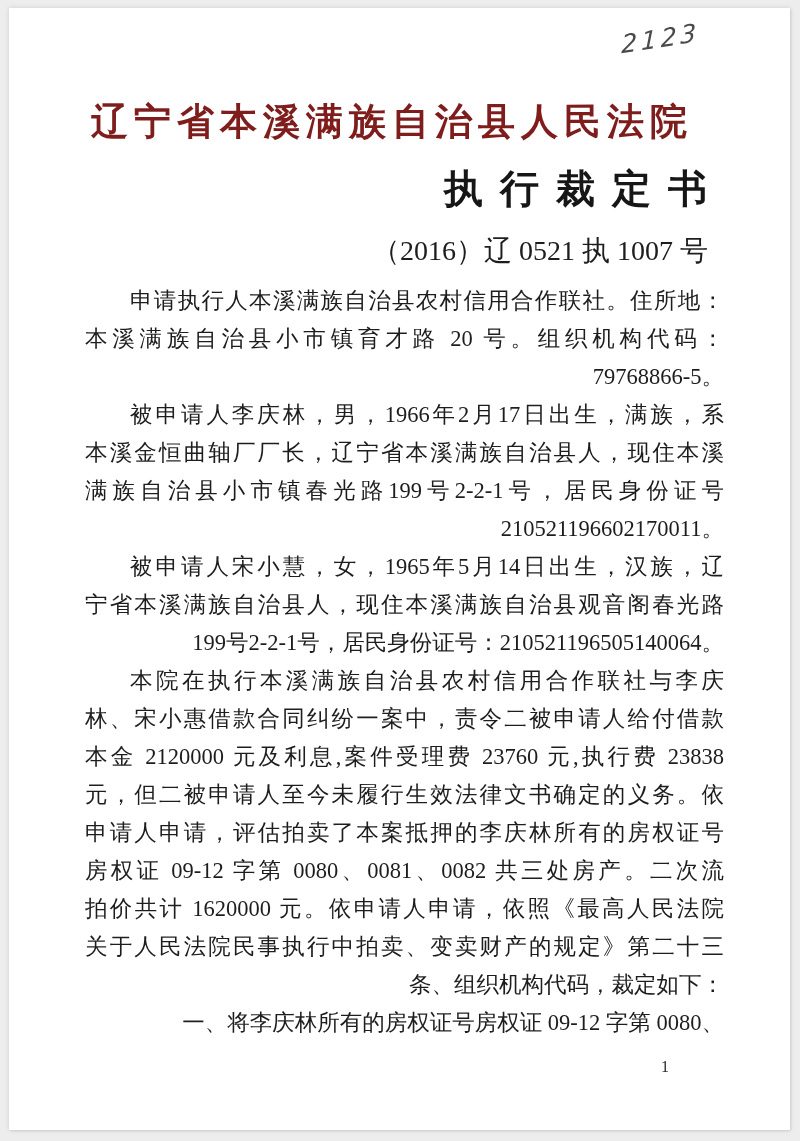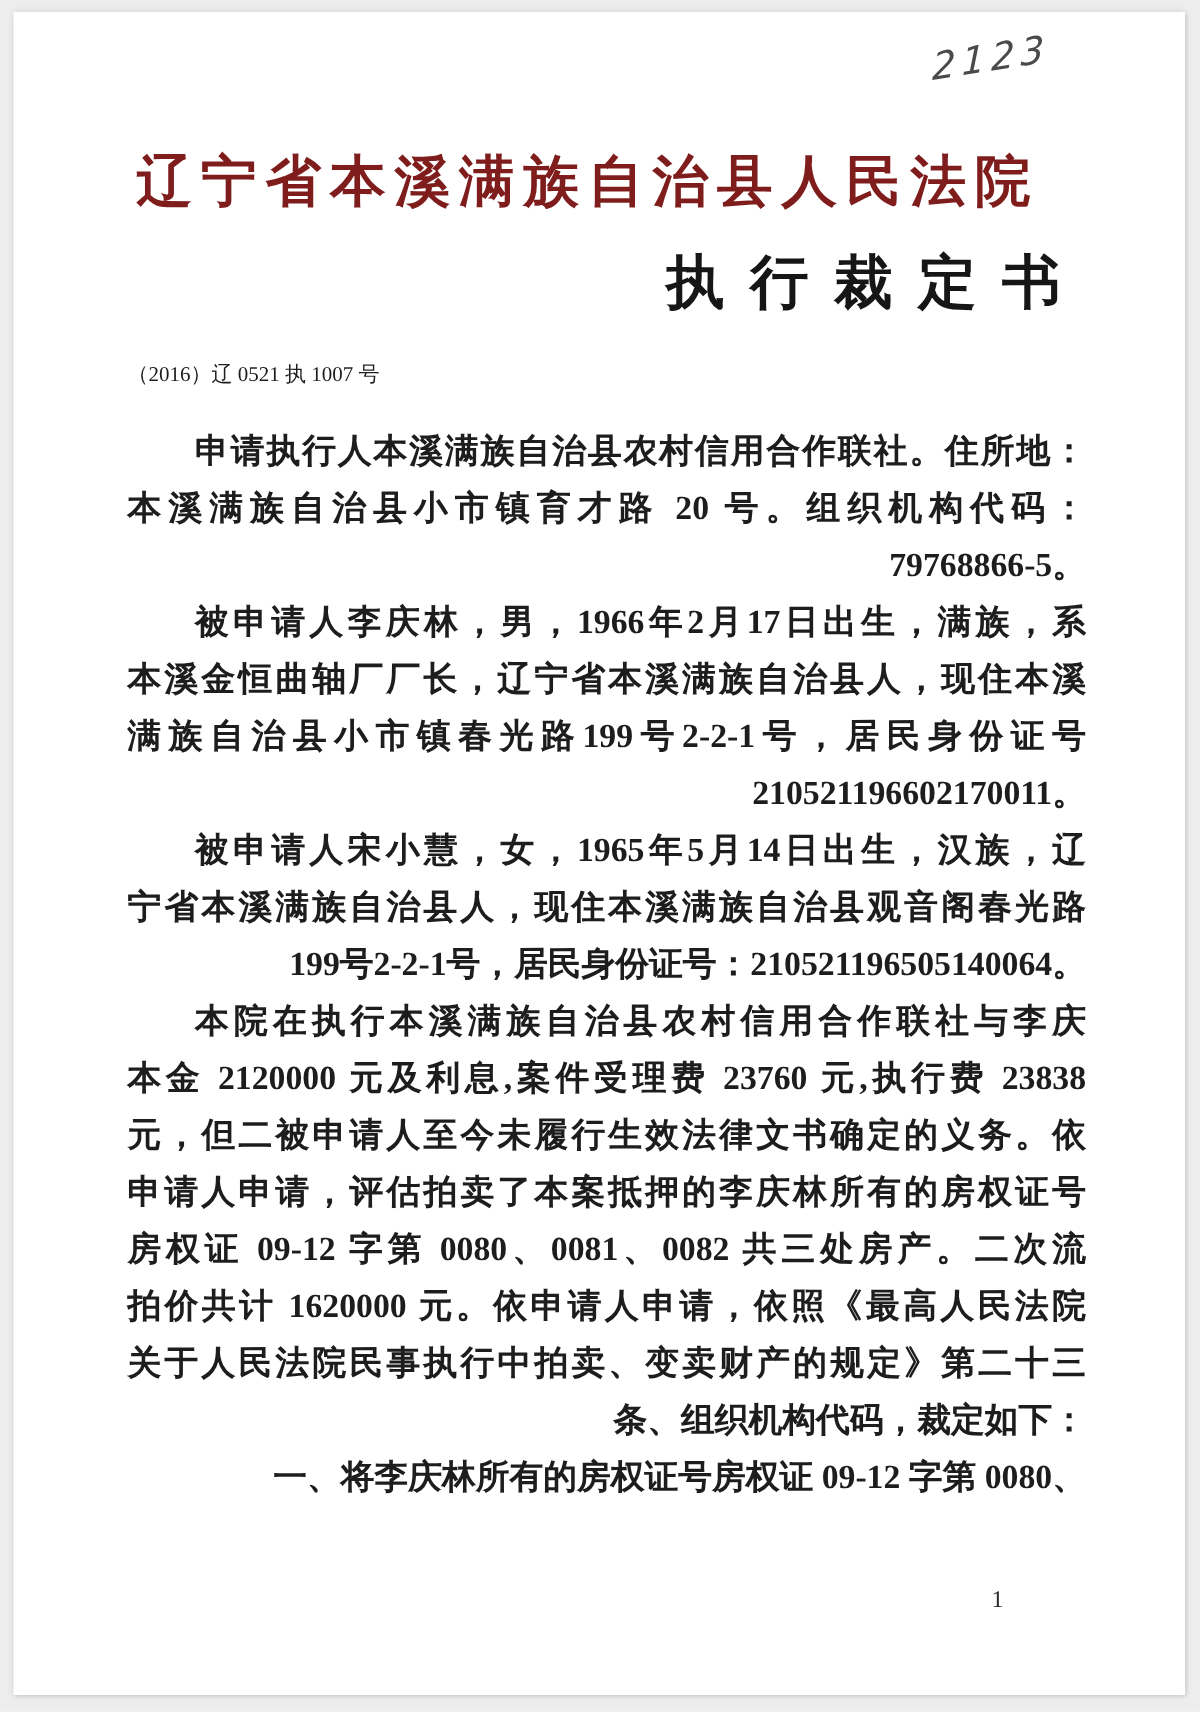--- a/index.html
+++ b/index.html
@@ -56,30 +56,30 @@
     font-size: 39px;
     line-height: 46px;
     font-weight: 700;
     letter-spacing: 17px;
     text-indent: 17px;
     color: #161616;
     white-space: nowrap;
   }
   .case-number {
     margin-top: 24px;
+    text-align: right;
     padding-right: 16px;
-    font-size: 14px;
+    font-size: 28px;
     line-height: 30px;
     color: #1d1d1d;
   }
   .body-text {
     margin-top: 16px;
     font-size: 22.5px;
     color: #1d1d1d;
-    font-weight: bold;
   }
   .paragraph { margin: 0; }
   .line {
     height: 38px;
     line-height: 38px;
     white-space: nowrap;
     overflow: visible;
     text-align: right;
   }
   .line.fill {
@@ -119,20 +119,21 @@
           <div class="line fill">满族自治县小市镇春光路199号2-2-1号，居民身份证号</div>
           <div class="line">210521196602170011。</div>
         </div>
         <div class="paragraph">
           <div class="line first fill">被申请人宋小慧，女，1965年5月14日出生，汉族，辽</div>
           <div class="line fill">宁省本溪满族自治县人，现住本溪满族自治县观音阁春光路</div>
           <div class="line">199号2-2-1号，居民身份证号：210521196505140064。</div>
         </div>
         <div class="paragraph">
           <div class="line first fill">本院在执行本溪满族自治县农村信用合作联社与李庆</div>
+          <div class="line fill">林、宋小惠借款合同纠纷一案中，责令二被申请人给付借款</div>
           <div class="line fill">本金 2120000 元及利息,案件受理费 23760 元,执行费 23838</div>
           <div class="line fill">元，但二被申请人至今未履行生效法律文书确定的义务。依</div>
           <div class="line fill">申请人申请，评估拍卖了本案抵押的李庆林所有的房权证号</div>
           <div class="line fill">房权证 09-12 字第 0080、0081、0082 共三处房产。二次流</div>
           <div class="line fill">拍价共计 1620000 元。依申请人申请，依照《最高人民法院</div>
           <div class="line fill">关于人民法院民事执行中拍卖、变卖财产的规定》第二十三</div>
           <div class="line">条、组织机构代码，裁定如下：</div>
         </div>
         <div class="paragraph">
           <div class="line first">一、将李庆林所有的房权证号房权证 09-12 字第 0080、</div>

